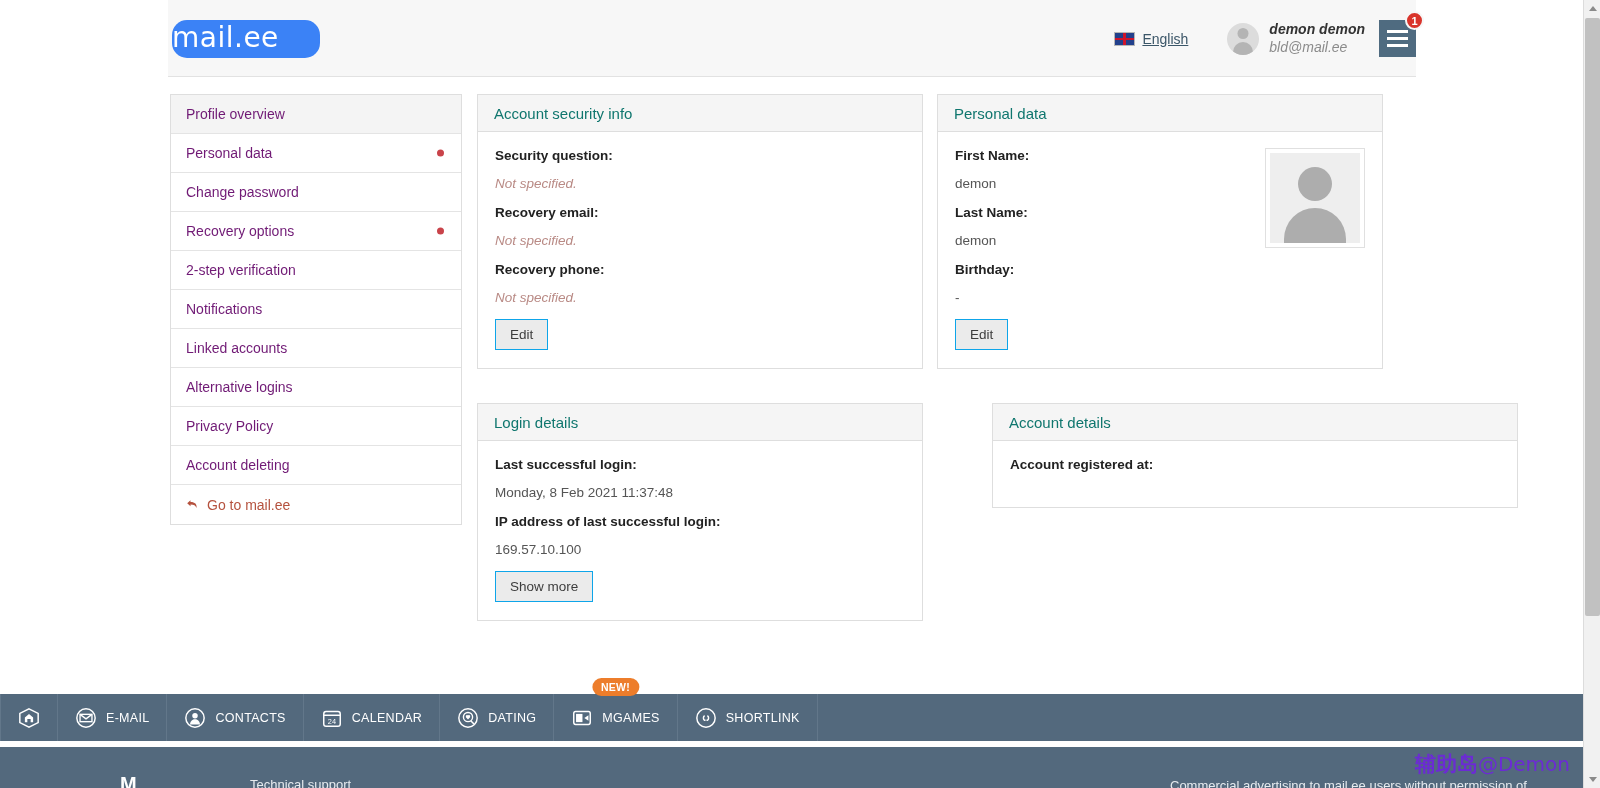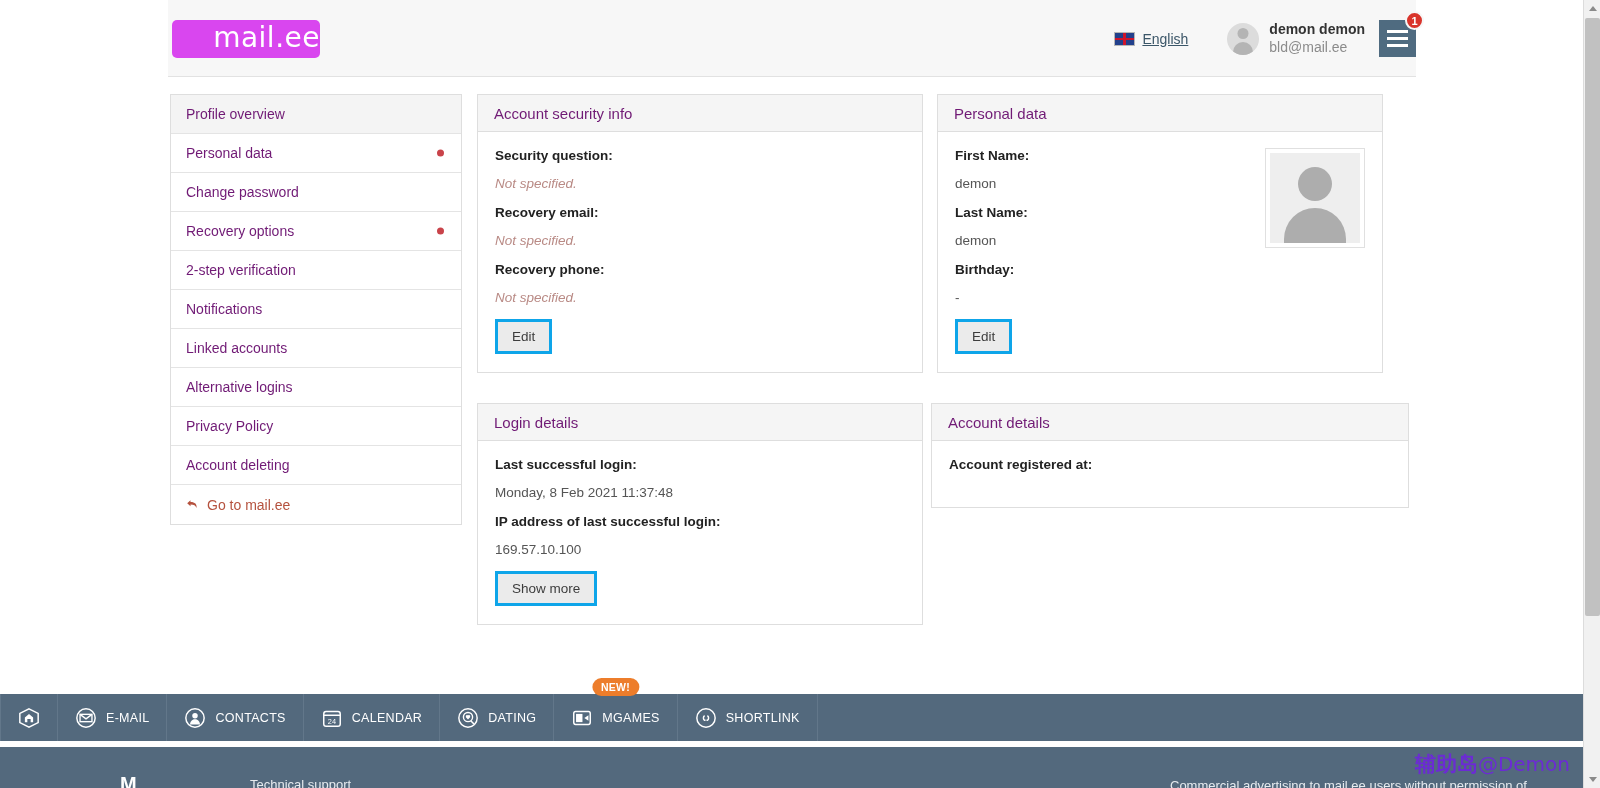--- a/index.html
+++ b/index.html
@@ -21,23 +21,23 @@
   .header {
     position: absolute;
     left: 168px; top: 0; width: 1248px; height: 77px;
     background: #f7f7f7;
     border-bottom: 1px solid #e2e2e2;
   }
   .logo {
     position: absolute;
     left: 4px; top: 20px;
     width: 148px; height: 38px;
-    background: #d946ef;
-    border-radius: 5px;
-    display: flex; align-items: center; justify-content: flex-end;
+    background: #3b82f6;
+    border-radius: 15px;
+    display: flex; align-items: center; justify-content: flex-start;
   }
   .logo-text {
     color: #ffffff;
     font-size: 28px;
     letter-spacing: 0.5px;
     font-family: "DejaVu Sans", sans-serif;
     font-weight: 400;
     line-height: 1;
     padding-bottom: 3px;
   }
@@ -83,21 +83,21 @@
   .avatar-small::before {
     content:""; position: absolute; left: 50%; top: 5px;
     transform: translateX(-50%);
     width: 11px; height: 11px; border-radius: 50%; background: #b4b4b4;
   }
   .avatar-small::after {
     content:""; position: absolute; left: 50%; top: 19px;
     transform: translateX(-50%);
     width: 20px; height: 16px; border-radius: 10px 10px 0 0; background: #b4b4b4;
   }
-  .user-texts { line-height: 1.25; }
+  .user-texts { line-height: 1.25; font-style: italic; }
   .user-name { font-size: 14px; font-weight: bold; color: #333; }
   .user-mail { font-size: 14px; color: #8b8b8b; }
   .burger-wrap { position: relative; margin-right: 0; }
   .burger {
     width: 37px; height: 37px; background: #4f6b80;
     display: flex; flex-direction: column; align-items: center;
     justify-content: center; gap: 4px; cursor: pointer;
   }
   .burger span { display:block; width: 21px; height: 3px; background: #ffffff; }
   .badge {
@@ -132,36 +132,36 @@
     display: inline-block; width: 13px; height: 13px; position: relative;
   }
   .back-arrow svg { display:block; }
 
   .panel {
     position: absolute; background: #ffffff; border: 1px solid #dedede;
   }
   .panel-head {
     height: 37px; background: #f5f5f5; border-bottom: 1px solid #dedede;
     display: flex; align-items: center; padding: 0 16px;
-    font-size: 15px; color: #701a75;
+    font-size: 15px; color: #0f766e;
   }
   .panel-body { padding: 16px 17px 18px 17px; position: relative; }
   .fld-label {
     font-size: 13.5px; font-weight: bold; color: #222;
     margin-bottom: 13px;
   }
   .fld-value {
     font-size: 13.5px; color: #555; margin-bottom: 14px;
   }
   .fld-value.notspec {
     color: #b98a85; font-style: italic;
   }
   .btn {
     display: inline-block;
-    background: #ebebeb; border: 3px solid #0ea5e9;
+    background: #ebebeb; border: 1px solid #0ea5e9;
     color: #3d3d3d; font-size: 13.5px;
     padding: 7px 14px; cursor: pointer;
     font-family: "Liberation Sans", sans-serif;
   }
   .avatar-big {
     position: absolute; right: 17px; top: 16px;
     width: 100px; height: 100px; background: #ffffff;
     border: 1px solid #e0e0e0; padding: 4px;
   }
   .avatar-big-inner {
@@ -326,21 +326,21 @@
     </div>
   </div>
 
   <div class="panel" style="left:477px; top:403px; width:446px;">
     <div class="panel-head">Login details</div>
     <div class="panel-body" id="login-body">
       <div class="fld-label">Last successful login:</div><div class="fld-value">Monday, 8 Feb 2021 11:37:48</div><div class="fld-label">IP address of last successful login:</div><div class="fld-value">169.57.10.100</div><button class="btn">Show more</button>
     </div>
   </div>
 
-  <div class="panel" style="left:931px; top:403px; width:478px;">
+  <div class="panel" style="left:992px; top:403px; width:526px;">
     <div class="panel-head">Account details</div>
     <div class="panel-body" style="padding-bottom:22px;" id="acct-body">
         <div class="fld-label">Account registered at:</div>
       </div>
   </div>
 
   <div class="bottomnav" id="bottomnav">
       <div class="bn-item">
         <span>
           <svg class="bn-ico" viewBox="0 0 24 24">

